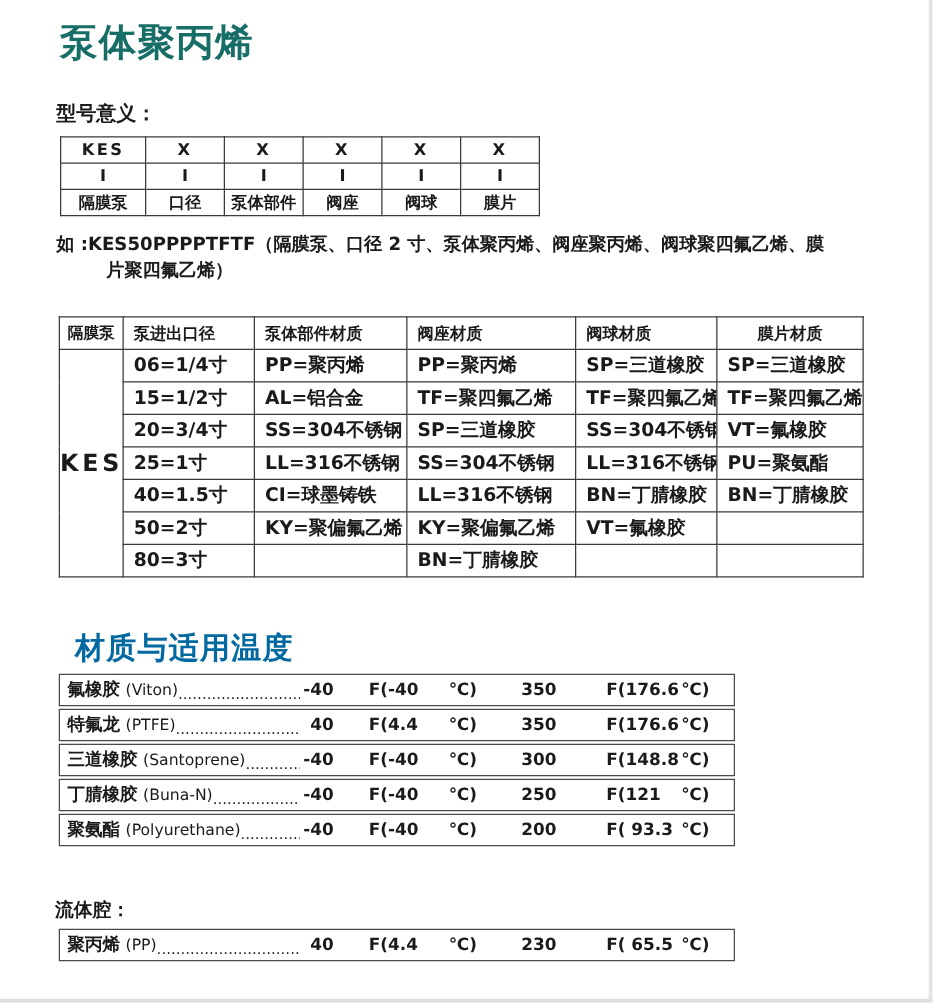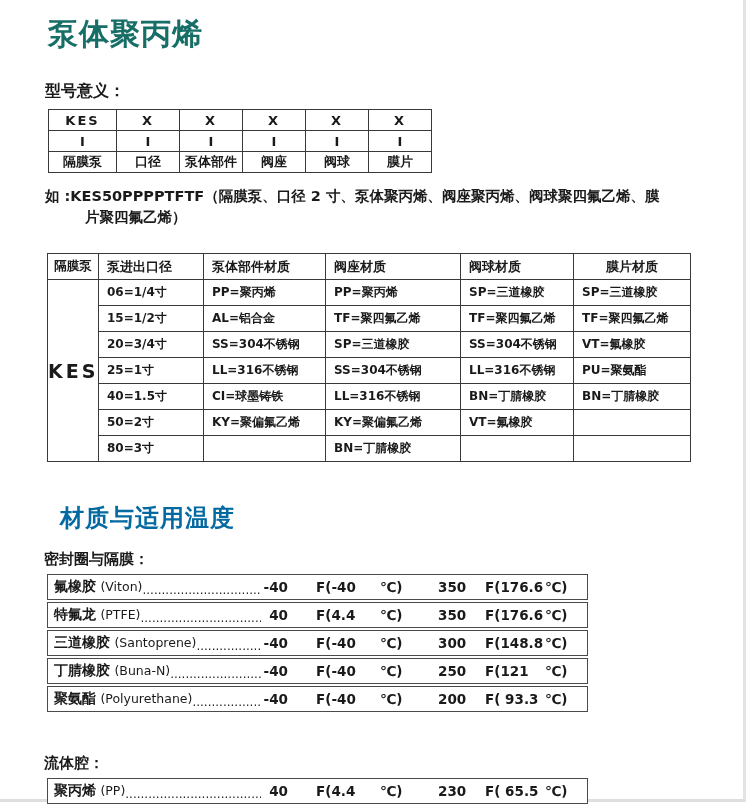--- a/index.html
+++ b/index.html
@@ -56,21 +56,21 @@
     line-height:21px;width:670px;
   }
   .example .line2{padding-left:40px;}
   
   .sel-table{
     margin:25px 0 0 47px;
     width:643px;table-layout:fixed;
   }
   .sel-table td{
     border:1px solid #3a3a3a;
-    height:25px;font-size:12px;font-weight:600;
+    height:25px;font-size:15px;font-weight:600;
     padding:0 0 0 8px;vertical-align:middle;
     overflow:hidden;white-space:nowrap;
   }
   .sel-table tr.hdr td{font-weight:700;font-size:13px;}
   .sel-table tr.hdr td:first-child{text-align:center;padding-left:0;font-size:12.5px;}
   .sel-table tr.hdr td.c5{text-align:center;padding-left:0;}
   .sel-table td.kes-cell{
     text-align:center;padding-left:0;
     font-size:19px;font-weight:600;letter-spacing:3px;
   }
@@ -100,21 +100,21 @@
     flex:1 1 auto;overflow:hidden;white-space:nowrap;
     align-self:flex-end;height:18px;line-height:18px;
     font-size:12px;font-weight:400;color:#222;
   }
   .tdots::after{content:"......................................................................................................................................................";}
   .tc{flex:none;font-size:13.5px;font-weight:600;white-space:nowrap;}
   .tlow {width:27px;text-align:right;}
   .tlowf{width:58px;margin-left:28px;}
   .tlowu{width:34px;margin-left:6px;}
   .thigh{width:30px;margin-left:24px;text-align:left;}
-  .thighf{width:60px;margin-left:17px;}
+  .thighf{width:60px;margin-left:38px;}
   .thighu{width:34px;}
   .fluid-gap{margin-top:42px;}
 </style>
 </head>
 <body>
 
 <div class="page">
 
   <div class="h1">泵体聚丙烯</div>
 
@@ -228,21 +228,20 @@
           <td></td>
           <td>BN=丁腈橡胶</td>
           <td></td>
           <td></td>
         </tr>
       </tbody>
   </table>
 
   <div class="h2">材质与适用温度</div>
 
-  <div class="sub-label2">密封圈与隔膜：</div>
   <div class="temp-table" id="seal-table">
       <div class="trow">
         <span class="tname"><span class="nzh">氟橡胶</span> <span class="ten">(Viton)</span></span>
         <span class="tdots"></span>
         <span class="tc tlow">-40</span>
         <span class="tc tlowf">F(-40</span>
         <span class="tc tlowu">℃)</span>
         <span class="tc thigh">350</span>
         <span class="tc thighf">F(176.6</span>
         <span class="tc thighu">℃)</span>

